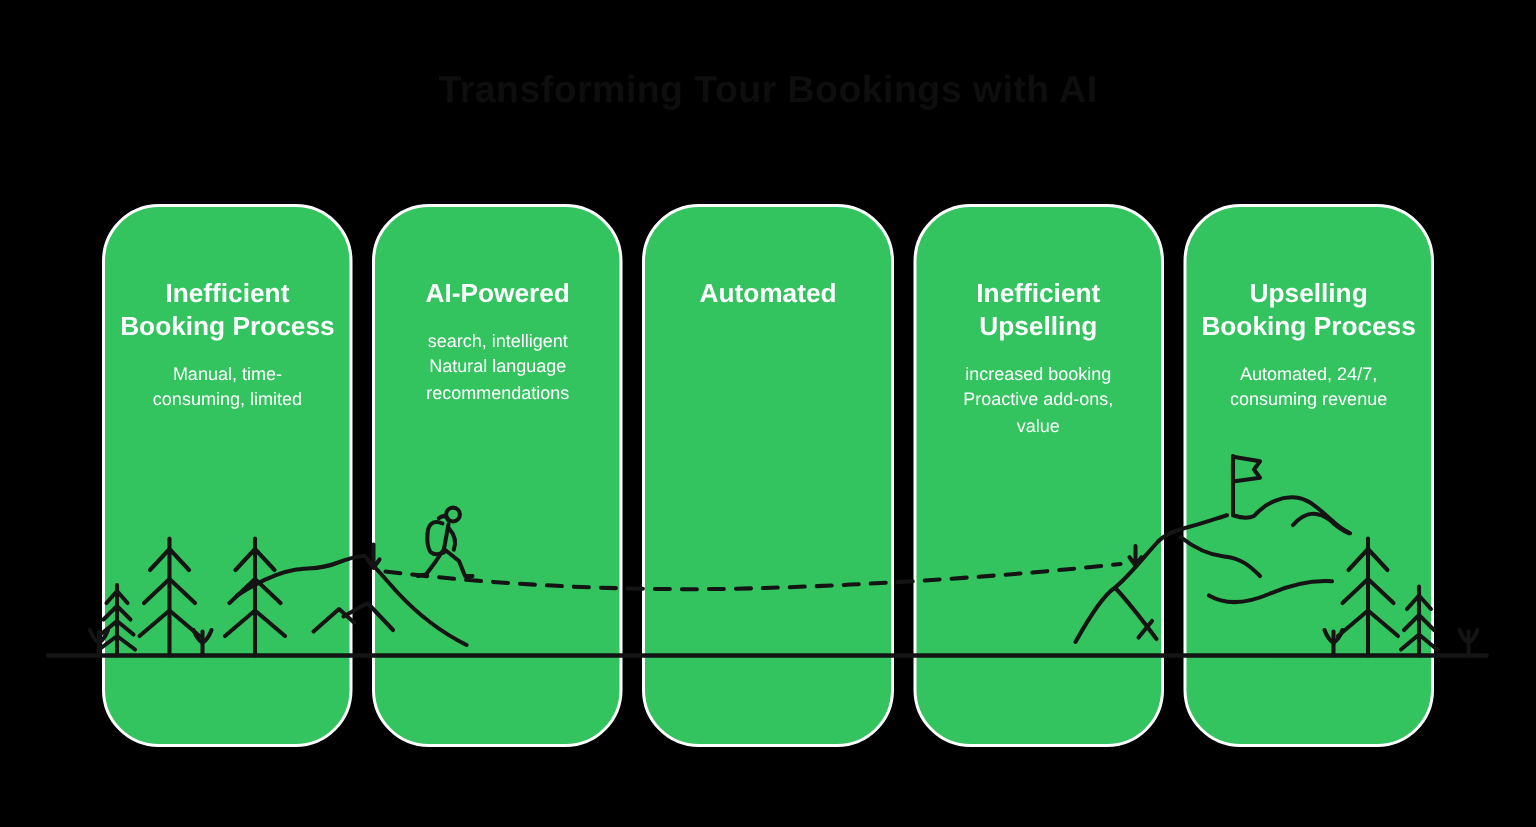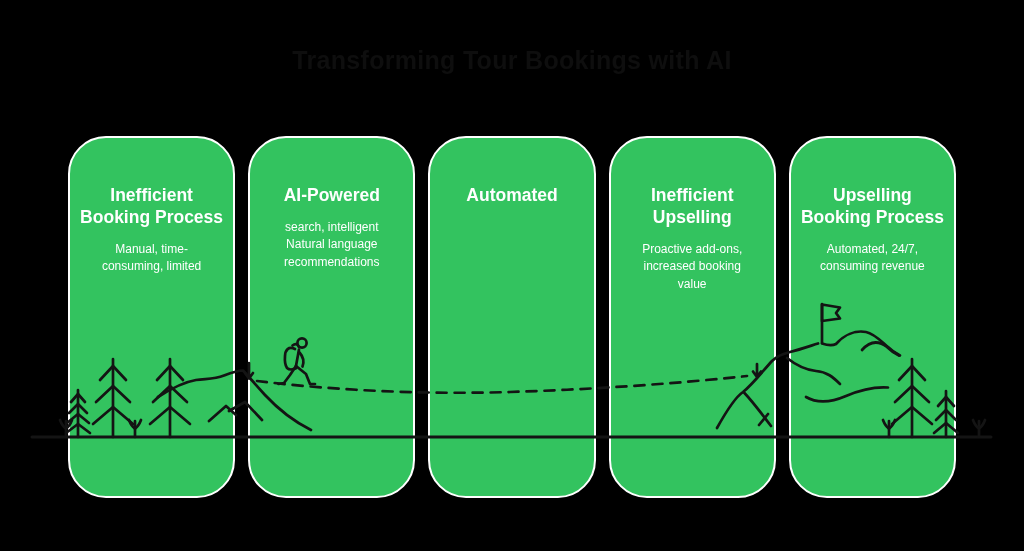--- a/index.html
+++ b/index.html
@@ -72,22 +72,22 @@
         <div>Automated</div>
       </div>
     </div>
 
     <div class="card">
       <div class="card-heading">
         <div>Inefficient</div>
         <div>Upselling</div>
       </div>
       <div class="card-desc">
+        <div>increased booking</div>
         <div>Proactive add-ons,</div>
-        <div>increased booking</div>
         <div>value</div>
       </div>
     </div>
 
     <div class="card">
       <div class="card-heading">
         <div>Upselling</div>
         <div>Booking Process</div>
       </div>
       <div class="card-desc">

